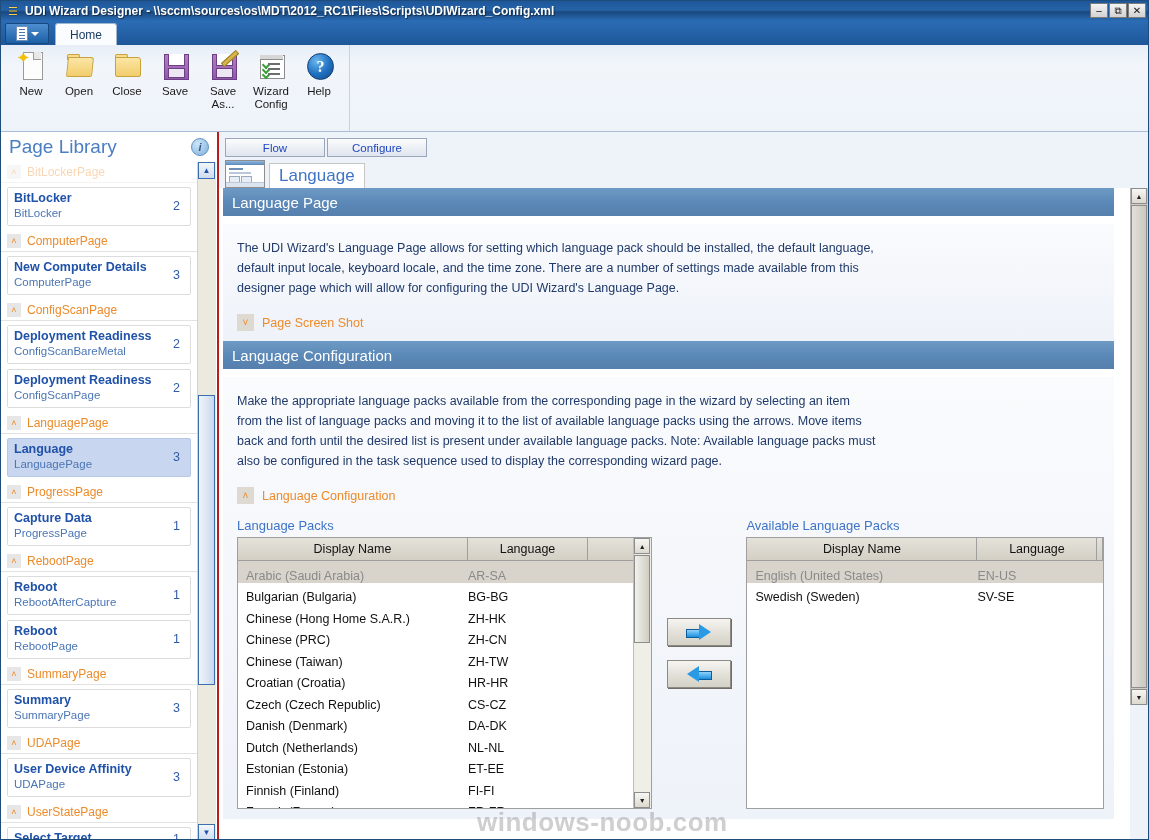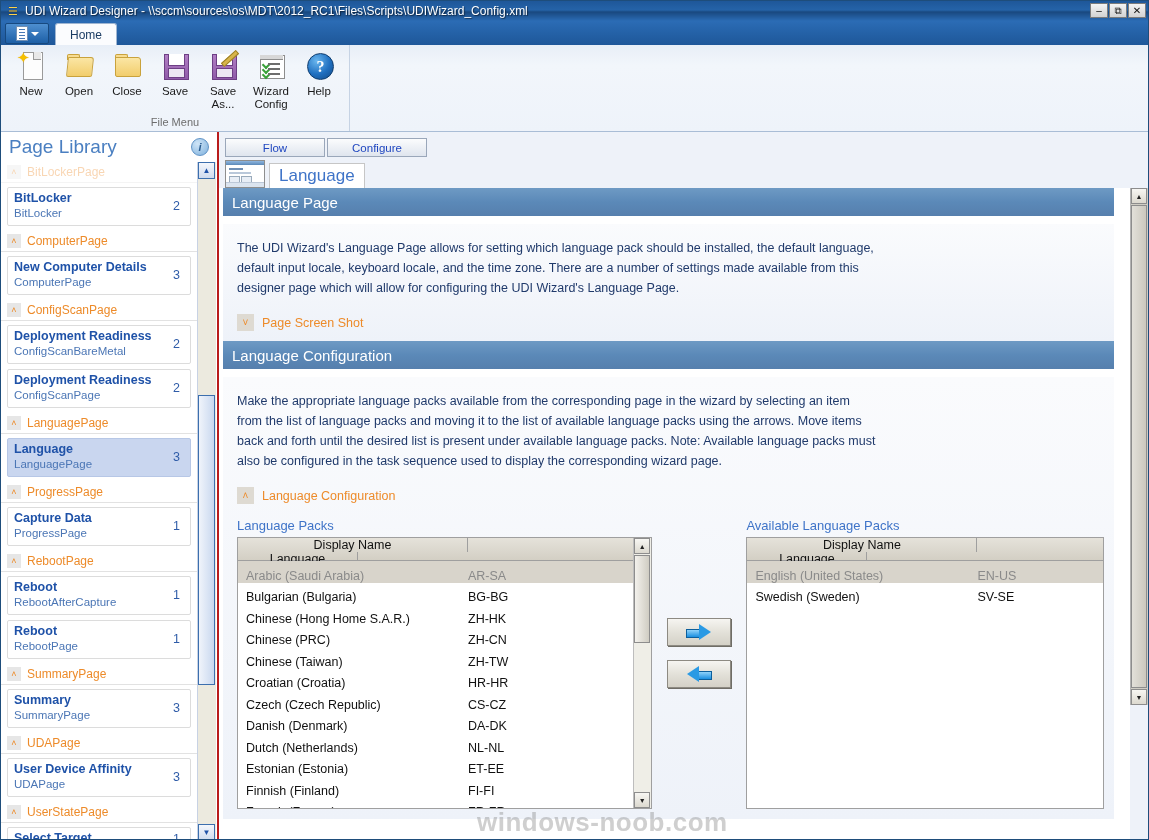--- a/index.html
+++ b/index.html
@@ -29,21 +29,21 @@
   }
   .titlebar .tb-icon {
     width: 16px; height: 16px; margin: 0 4px 0 2px;
     display: flex; align-items: center; justify-content: center;
     font-size: 11px;
     color: #ffd24a;
     text-shadow: 0 0 1px #000;
   }
   .titlebar .tb-text {
     color: #fff;
-    font-weight: normal;
+    font-weight: bold;
     font-size: 12px;
     white-space: nowrap;
     text-shadow: 1px 1px 1px rgba(0,0,0,.5);
   }
   .winbtns {
     position: absolute; right: 2px; top: 2px;
     display: flex; gap: 1px;
   }
   .winbtn {
     width: 18px; height: 15px;
@@ -327,21 +327,20 @@
     background: #fff;
     position: relative;
     box-sizing: border-box;
   }
   .lbox.left-box { height: 272px; }
   .lbox.right-box { height: 272px; }
   .lhead {
     display: flex; height: 22px;
     background: linear-gradient(to bottom,#e5e2da,#d3cfc4);
     border-bottom: 1px solid #9f9f9f;
-    flex-direction: column;
   }
   .lhead .hc {
     display: flex; align-items: center; justify-content: center;
     font-size: 12.5px; color: #111;
     border-right: 1px solid #9f9f9f;
     box-sizing: border-box;
   }
   .hc.c1 { width: 230px; }
   .hc.c2 { width: 120px; }
   .hc.cx { flex: 1; }
@@ -513,21 +512,20 @@
           </div>
 
           <div class="rbtn">
             <div class="ico ico-help">
               <span class="circ">?</span>
             </div>
             <div class="lbl">Help</div>
           </div>
 
         </div>
-        <div class="rgroup-title">File Menu</div>
       </div>
     </div>
   </div>
 
   <div class="main">
 
     <div class="sidebar">
       <div class="sb-header">
         <div class="sb-title">Page Library</div>
         <div class="info-icon">i</div>

